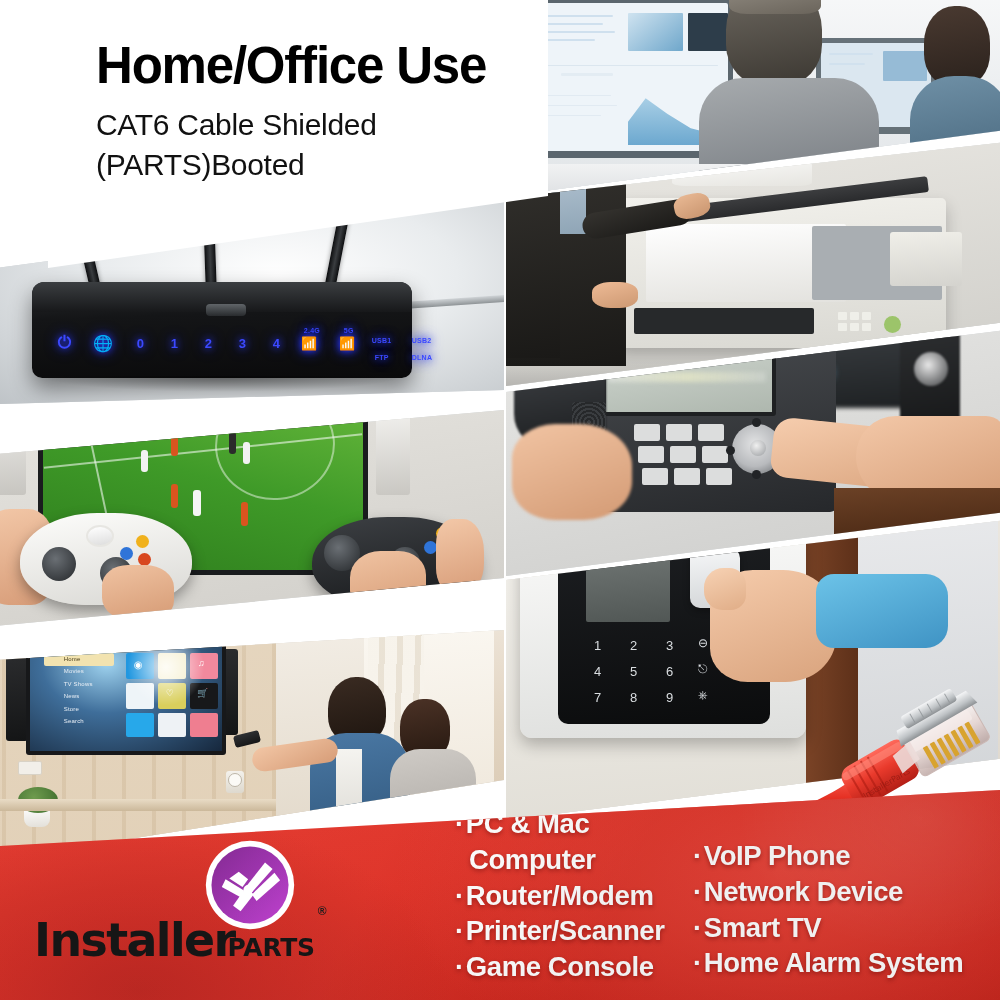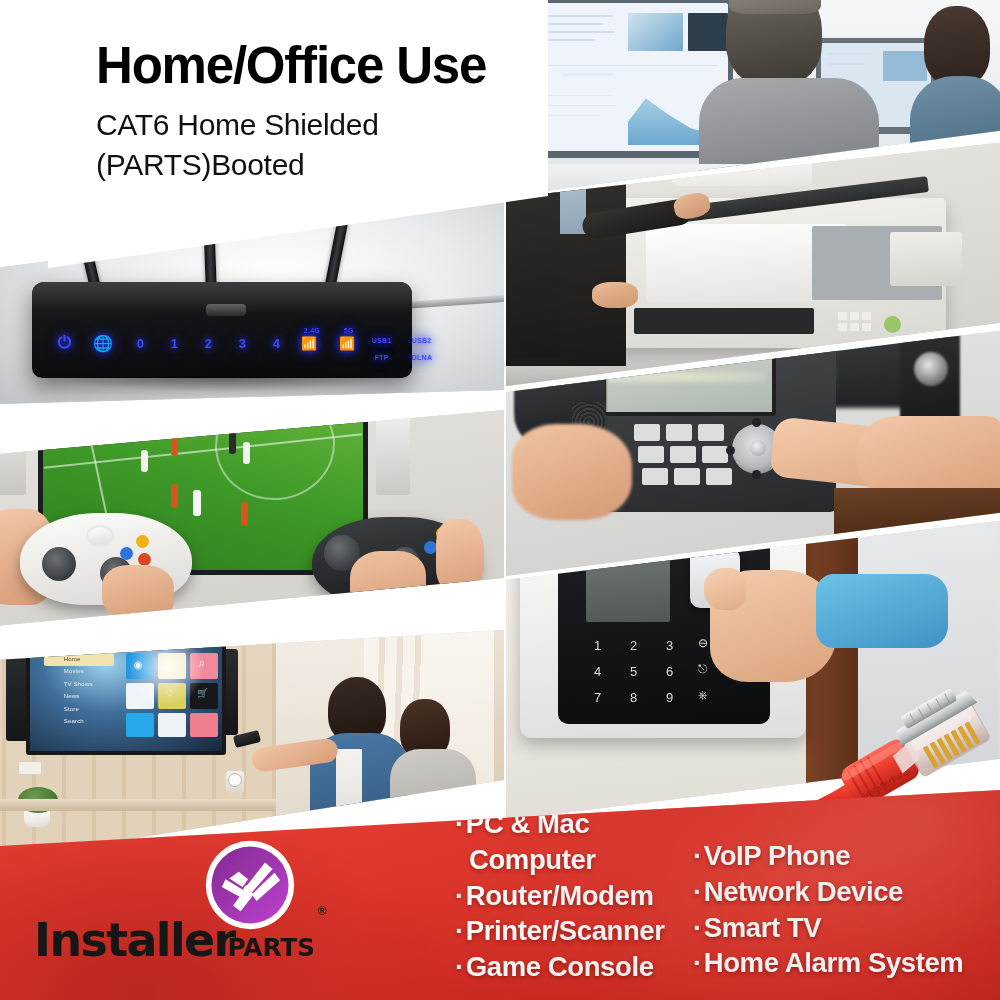--- a/index.html
+++ b/index.html
@@ -622,21 +622,21 @@
         <line x1="196" y1="22" x2="196" y2="32"></line>
       </g>
 
       <path d="M 120 50 L 142 46 L 142 66 L 120 70 Z" fill="#ecdcd9" opacity=".9"></path>
     </g>
   </svg>
 
   <div id="headline">
     <div id="title">Home/Office Use</div>
     <div id="sub">
-      <span>CAT6 Home Shielded</span>
+      <span>CAT6 Cable Shielded</span>
       <span>(PARTS)Booted</span>
     </div>
   </div>
 
   <div id="banner">
 
     <div id="logo">
       <svg id="logo-mark" viewBox="0 0 100 100">
         <defs>
           <linearGradient id="purp" x1="0" y1="0" x2="1" y2="1">

